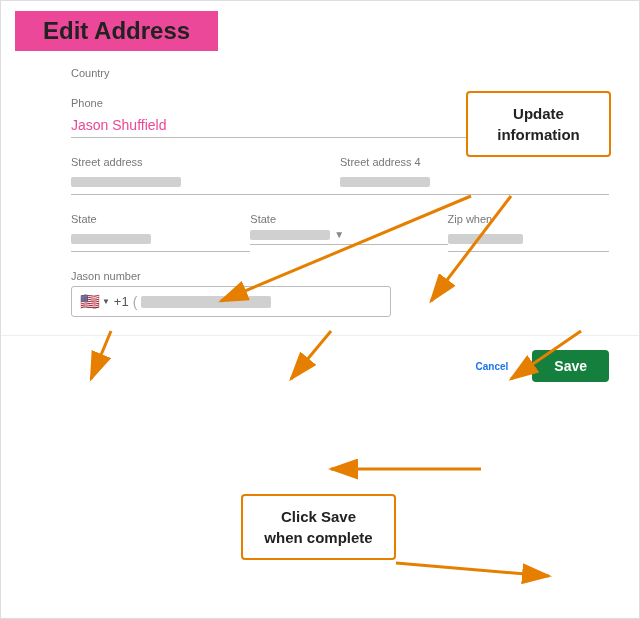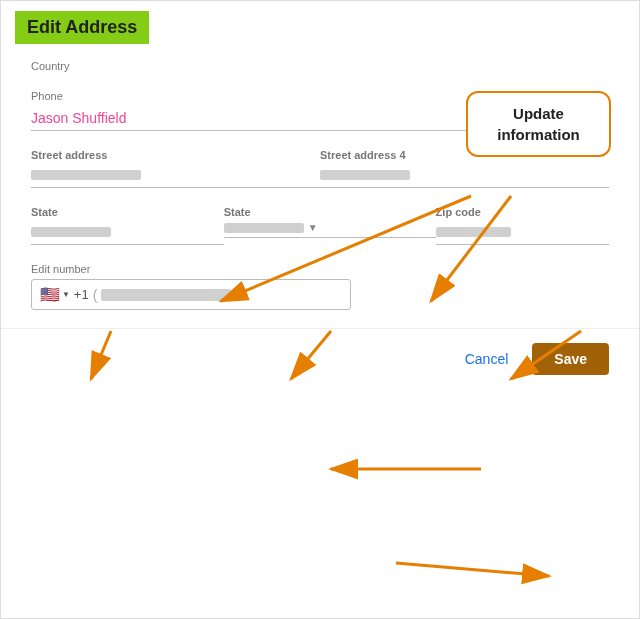--- a/index.html
+++ b/index.html
@@ -11,30 +11,31 @@
       overflow: hidden;
     }
     .page-container {
       width: 640px;
       height: 619px;
       background: #fff;
       border: 1px solid #ddd;
       position: relative;
     }
     .page-title {
-      background: #84cc16;
+      background: #ec4899;
       display: inline-block;
-      padding: 6px 12px;
-      font-size: 18px;
+      padding: 6px 28px;
+      font-size: 24px;
       font-weight: bold;
       color: #222;
       margin: 10px 14px 16px 14px;
     }
     .form-area {
       padding: 0 30px;
+      margin-left: 40px;
     }
     .form-group {
       margin-bottom: 18px;
     }
     .form-label {
       font-size: 11px;
       color: #777;
       margin-bottom: 4px;
       display: block;
     }
@@ -57,21 +58,20 @@
       padding: 6px 8px;
       font-size: 14px;
       color: #222;
       background: #fff;
       outline: none;
       cursor: pointer;
       min-width: 180px;
     }
     .row {
       display: flex;
-      font-weight: bold;
     }
     .col {
       flex: 1;
     }
     .col-state {
       flex: 1.1;
     }
     .col-zip {
       flex: 0.9;
     }
@@ -104,41 +104,42 @@
       align-items: center;
       gap: 12px;
       padding: 14px 30px;
       border-top: 1px solid #eee;
       margin-top: 16px;
     }
     .cancel-btn {
       background: none;
       border: none;
       color: #1a73e8;
-      font-size: 14px;
+      font-size: 10px;
       cursor: pointer;
       padding: 8px 12px;
+      font-weight: bold;
     }
     .save-btn {
-      background: #a16207;
+      background: #15803d;
       border: none;
       color: #fff;
       font-size: 14px;
       font-weight: bold;
       cursor: pointer;
       padding: 8px 22px;
       border-radius: 4px;
     }
 
     
     .callout-box {
       position: absolute;
       background: #fff;
       border: 2.5px solid #e67e00;
-      border-radius: 12px;
+      border-radius: 4px;
       padding: 10px 10px;
       font-size: 15px;
       font-weight: bold;
       text-align: center;
       color: #222;
       line-height: 1.4;
     }
     .update-callout {
       top: 90px;
       right: 28px;
@@ -211,29 +212,29 @@
         </div>
       </div>
       <div class="col-state">
         <label class="form-label">State</label>
         <div style="display:flex;align-items:center;border-bottom:1px solid #bbb;padding-bottom:4px;gap:4px;">
           <span class="masked" style="width:80px;"></span>
           <span style="font-size:10px;color:#888;">▼</span>
         </div>
       </div>
       <div class="col-zip">
-        <label class="form-label">Zip code</label>
+        <label class="form-label">Zip when</label>
         <div style="border-bottom:1px solid #bbb;padding-bottom:4px;">
           <span class="masked" style="width:75px;"></span>
         </div>
       </div>
     </div>
 
     <div class="form-group">
-      <label class="form-label">Edit number</label>
+      <label class="form-label">Jason number</label>
       <div class="phone-row">
         <div class="flag-selector">
           <span class="flag-emoji">🇺🇸</span>
           <span class="flag-caret">▼</span>
         </div>
         <span class="plus-one">+1</span>
         <span style="color:#aaa;margin-right:4px;font-size:14px;">(</span>
         <span class="masked" style="width:130px;height:12px;"></span>
       </div>
     </div>
@@ -245,20 +246,23 @@
     <button class="cancel-btn">Cancel</button>
     <button class="save-btn">Save</button>
   </div>
 
   
   <div class="callout-box update-callout">
     Update<br>information
   </div>
 
   
+  <div class="callout-box save-callout">
+    Click Save<br>when complete
+  </div>
 
   
   <svg class="arrows-overlay" xmlns="http://www.w3.org/2000/svg">
     <defs>
       <marker id="arrowhead" markerWidth="10" markerHeight="7" refX="9" refY="3.5" orient="auto">
         <polygon points="0 0, 10 3.5, 0 7" fill="#e67e00"></polygon>
       </marker>
     </defs>
 
     <line x1="470" y1="195" x2="220" y2="300" stroke="#e67e00" stroke-width="3" marker-end="url(#arrowhead)"></line>

